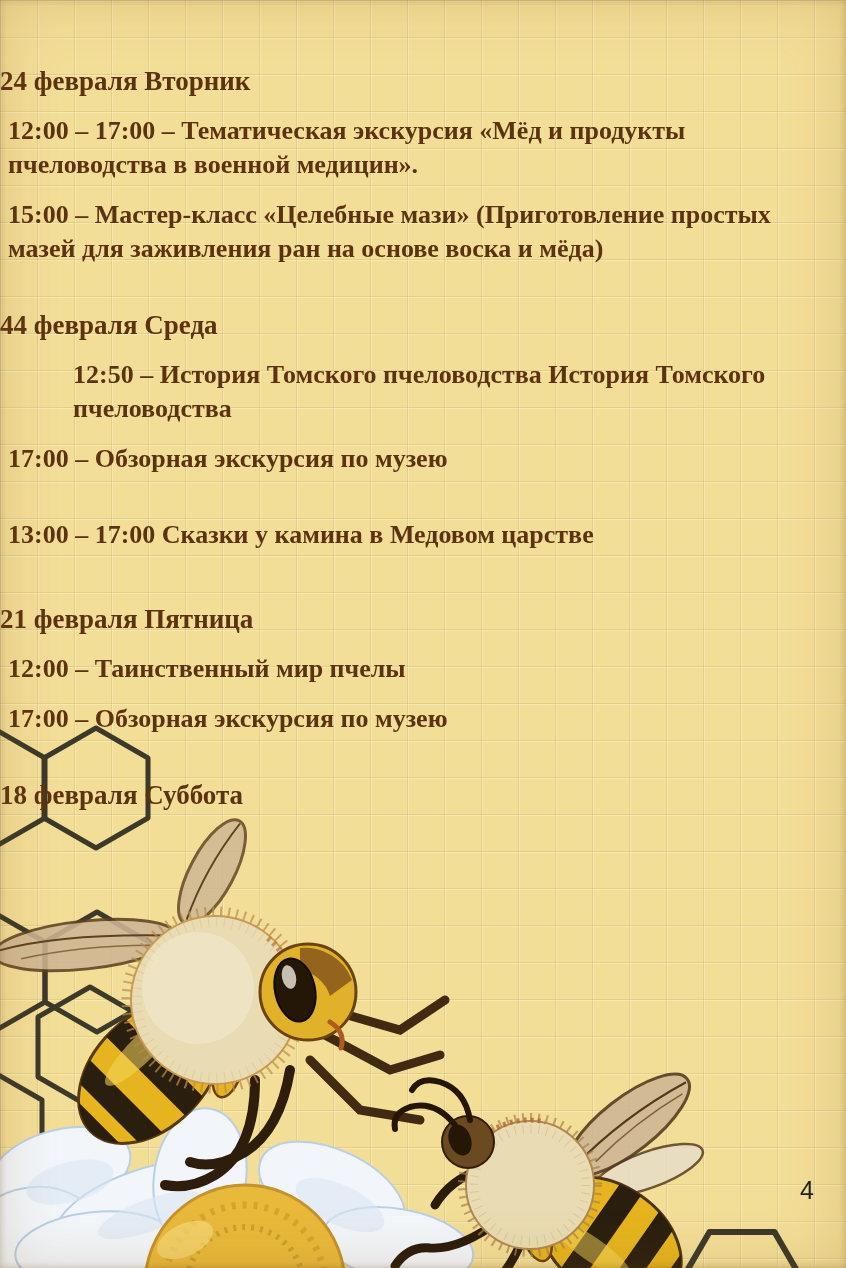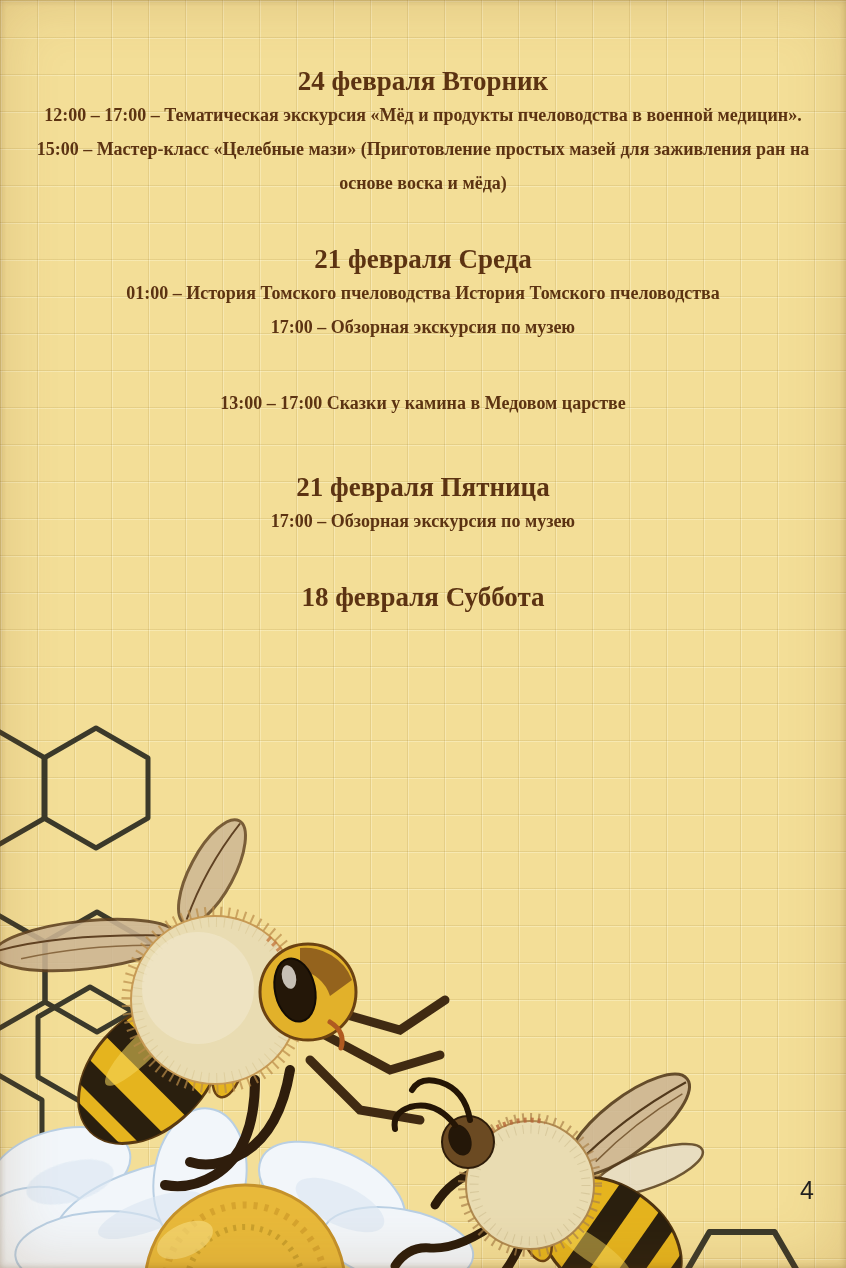--- a/index.html
+++ b/index.html
@@ -12,25 +12,25 @@
       linear-gradient(rgba(255,250,225,.35) 1px, transparent 1px),
       linear-gradient(90deg, rgba(255,250,225,.35) 1px, transparent 1px);
     background-size:37px 37px,37px 37px,37px 37px,37px 37px;
     background-position:0 0,0 0,1px 1px,1px 1px;
     font-family:"Liberation Serif","DejaVu Serif",serif;
   }
   .vignette{position:absolute;inset:0;z-index:6;pointer-events:none;
     box-shadow: inset 0 0 60px rgba(140,90,30,.20), inset 0 0 7px rgba(90,55,20,.30);}
   .artwork{position:absolute;left:0;top:700px;width:846px;height:568px;z-index:1;}
   .content{position:absolute;left:0;top:0;width:846px;z-index:3;
-    padding-top:64px;text-align:center;color:#5c3312;}
+    padding-top:64px;text-align:left;color:#5c3312;}
   .day{margin:0 0 42px 0;}
   .day.gap-lg{margin-bottom:50px;}
   .day-title{margin:0;font-size:27px;font-weight:bold;line-height:34px;color:#5c3312;}
-  .event{margin:0 auto;max-width:830px;font-size:18px;font-weight:bold;line-height:34px;color:#5c3312;}
+  .event{margin:16px auto;max-width:830px;font-size:26px;font-weight:bold;line-height:34px;color:#5c3312;}
   .event.narrow{max-width:700px;}
   .page-number{position:absolute;left:800px;top:1176px;width:40px;z-index:4;
     font-family:"Liberation Sans","DejaVu Sans",sans-serif;
     font-size:25px;color:#1f1f1f;text-align:left;}
 </style>
 </head>
 <body>
 
 <svg class="artwork" viewBox="0 0 846 568" aria-hidden="true">
   <defs>
@@ -171,31 +171,32 @@
 
 <div class="content">
 
   <section class="day">
     <h2 class="day-title">24 февраля Вторник</h2>
     <p class="event">12:00 – 17:00 – Тематическая экскурсия «Мёд и продукты пчеловодства в военной медицин».</p>
     <p class="event">15:00 – Мастер-класс «Целебные мази» (Приготовление простых мазей для заживления ран на основе воска и мёда)</p>
   </section>
 
   <section class="day">
-    <h2 class="day-title">21 февраля Среда</h2>
-    <p class="event narrow">01:00 – История Томского пчеловодства История Томского пчеловодства</p>
+    <h2 class="day-title">44 февраля Среда</h2>
+    <p class="event narrow">12:50 – История Томского пчеловодства История Томского пчеловодства</p>
     <p class="event">17:00 – Обзорная экскурсия по музею</p>
   </section>
 
   <section class="day gap-lg">
     <p class="event">13:00 – 17:00 Сказки у камина в Медовом царстве</p>
   </section>
 
   <section class="day">
     <h2 class="day-title">21 февраля Пятница</h2>
+    <p class="event">12:00 – Таинственный мир пчелы</p>
     <p class="event">17:00 – Обзорная экскурсия по музею</p>
   </section>
 
   <section class="day">
     <h2 class="day-title">18 февраля Суббота</h2>
   </section>
 
 </div>
 
 <div class="page-number">4</div>

